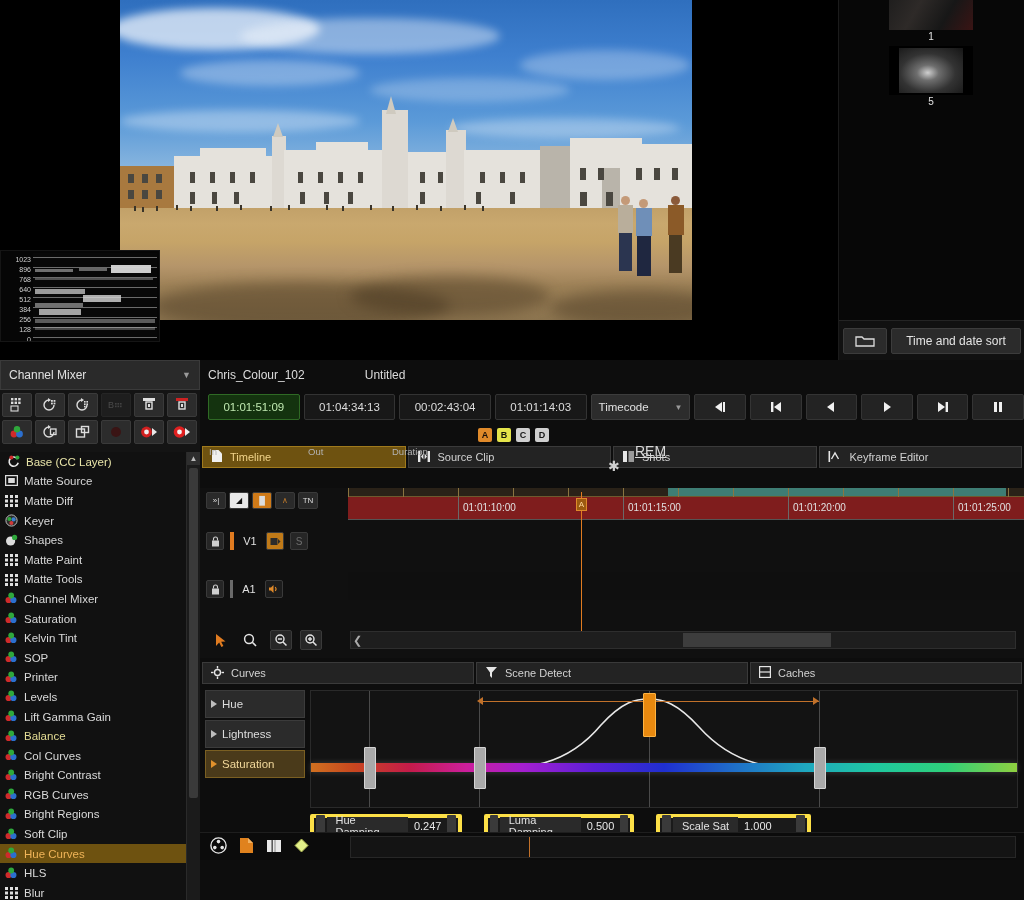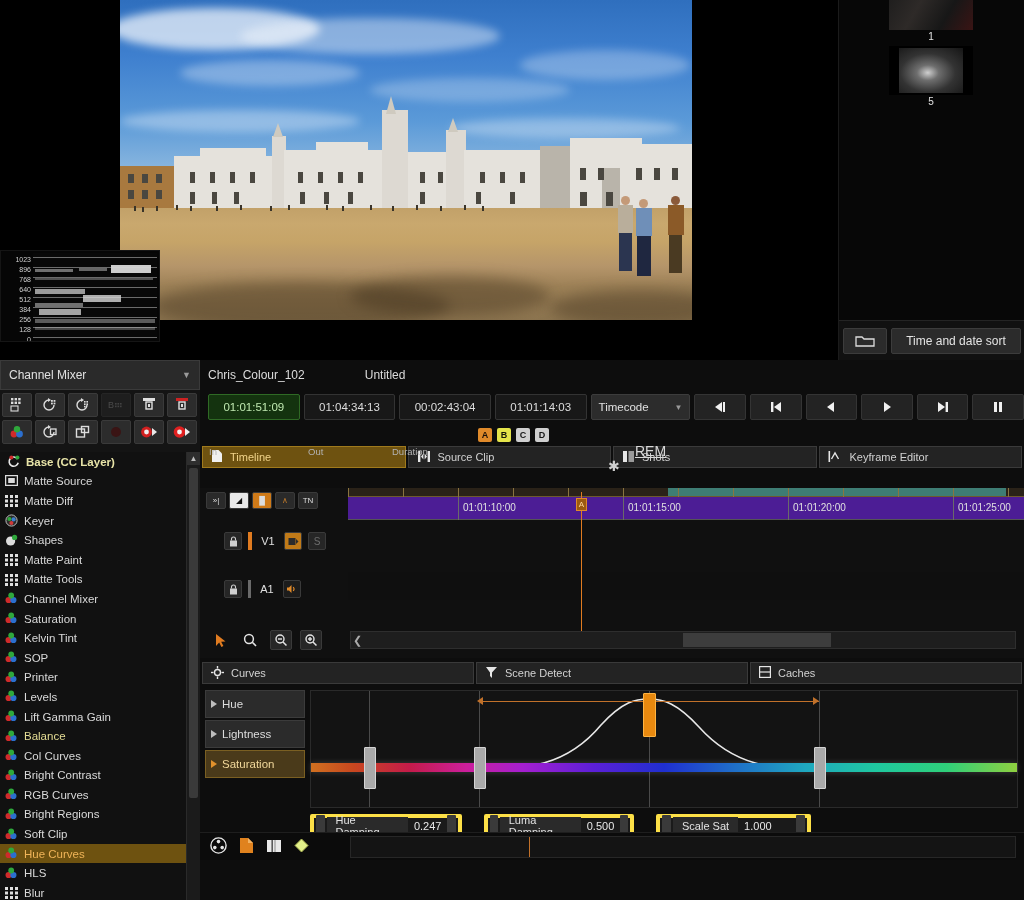--- a/index.html
+++ b/index.html
@@ -71,21 +71,21 @@
     display:flex; align-items:center; padding:0 8px; font-size:12px; color:#e0e0e0; }
   .lp-select .chev { margin-left:auto; font-size:9px; color:#9a9a9a; }
 
   .icon-row { display:flex; gap:3px; padding:3px 2px 0 2px; }
   .tool-btn { width:30px; height:24px; background:#2c2c2c; border:1px solid #3a3a3a; border-radius:2px;
     display:flex; align-items:center; justify-content:center; }
   .tool-btn.dim { opacity:.45; }
 
   .fx-list { position:absolute; left:0; top:92px; width:186px; bottom:0; overflow:hidden; background:#111; }
   .fx-item { height:19.6px; display:flex; align-items:center; gap:6px; padding-left:5px; font-size:11.5px; color:#d9d9d9; }
-  .fx-item.head { color:#e8e4a8; font-weight:bold;padding-left:7px; }
+  .fx-item.head { color:#e8e4a8; font-weight:normal;padding-left:7px; }
   .fx-item.gold { color:#e4dc94; }
   .fx-item.sel { background:#6e5210; color:#f0b458; }
   .fx-scroll { position:absolute; right:0; top:92px; width:14px; bottom:0; background:#1b1b1b; border-left:1px solid #2a2a2a;}
   .fx-scroll .up { height:13px; background:#2e2e2e; display:flex;align-items:center;justify-content:center;font-size:8px;color:#bbb;}
   .fx-scroll .thumbbar { position:absolute; top:16px; left:2px; width:9px; height:330px; background:#3a3a3a; border-radius:2px; }
 
   
   .mi { width:13px; height:13px; flex:0 0 13px; position:relative; }
 
   
@@ -110,30 +110,30 @@
   .tabbar { height:22px; display:flex; gap:2px; padding:0 2px; }
   .tab { flex:1; height:22px; background:#232323; border:1px solid #3a3a3a;
     display:flex; align-items:center; gap:7px; padding-left:8px; font-size:11px; color:#d2d2d2; }
   .tab.active { background:#6e5210; border-color:#a07a1c; color:#f2d48a; }
 
   
   .tl-wrap { position:absolute; left:0; top:128px; width:824px; height:170px; background:#101010; }
   .tl-tools { position:absolute; left:6px; top:4px; display:flex; gap:3px; }
   .tl-tool { width:20px; height:17px; background:#2a2a2a; border:1px solid #3a3a3a; border-radius:2px;
     display:flex; align-items:center; justify-content:center; font-size:8px; color:#ddd; }
-  .track-head { position:absolute; left:24px; display:flex; align-items:center; gap:6px; }
+  .track-head { position:absolute; left:6px; display:flex; align-items:center; gap:6px; }
   .th-btn { width:18px; height:18px; background:#262626; border:1px solid #3a3a3a; border-radius:2px;
     display:flex; align-items:center; justify-content:center; }
   .th-name { font-size:11px; color:#e0e0e0; width:20px; text-align:center;}
 
   .ruler { position:absolute; left:148px; top:0; right:0; height:32px; }
   .ruler-top { position:absolute; left:0; top:0; right:0; height:9px; background:#2a2218; border-bottom:1px solid #6e5a2e; }
   .ruler-tick { position:absolute; top:0; width:1px; height:9px; background:#8a7440; }
   .ruler-seg-green { position:absolute; top:0; height:8px; background:#3e7d74; }
-  .ruler-body { position:absolute; left:0; top:9px; right:0; height:23px; background:#4c1d95; border-bottom:1px solid #555; }
+  .ruler-body { position:absolute; left:0; top:9px; right:0; height:23px; background:#7f1d1d; border-bottom:1px solid #555; }
   .ruler-div { position:absolute; top:0; width:1px; height:23px; background:#6a6a6a; }
   .ruler-lbl { position:absolute; top:5px; font-size:10px; color:#e0e0e0; }
 
   .v-track { position:absolute; left:148px; top:36px; right:0; height:40px; background:#151515; }
   .clip { position:absolute; top:0; height:40px; overflow:hidden; border-right:2px solid #2f7fbf; }
   .clip .thumbimg { position:absolute; left:2px; top:3px; width:48px; height:32px; border:1px solid #0c0c0c; overflow:hidden;}
   .clip .clabel { position:absolute; left:54px; bottom:3px; font-size:9.5px; color:#f2f2f2; white-space:nowrap; }
   .a-track { position:absolute; left:148px; top:84px; right:0; height:28px; background:#0f0f0f; }
 
   .playhead { position:absolute; top:0; width:1px; background:#e07b20; }

